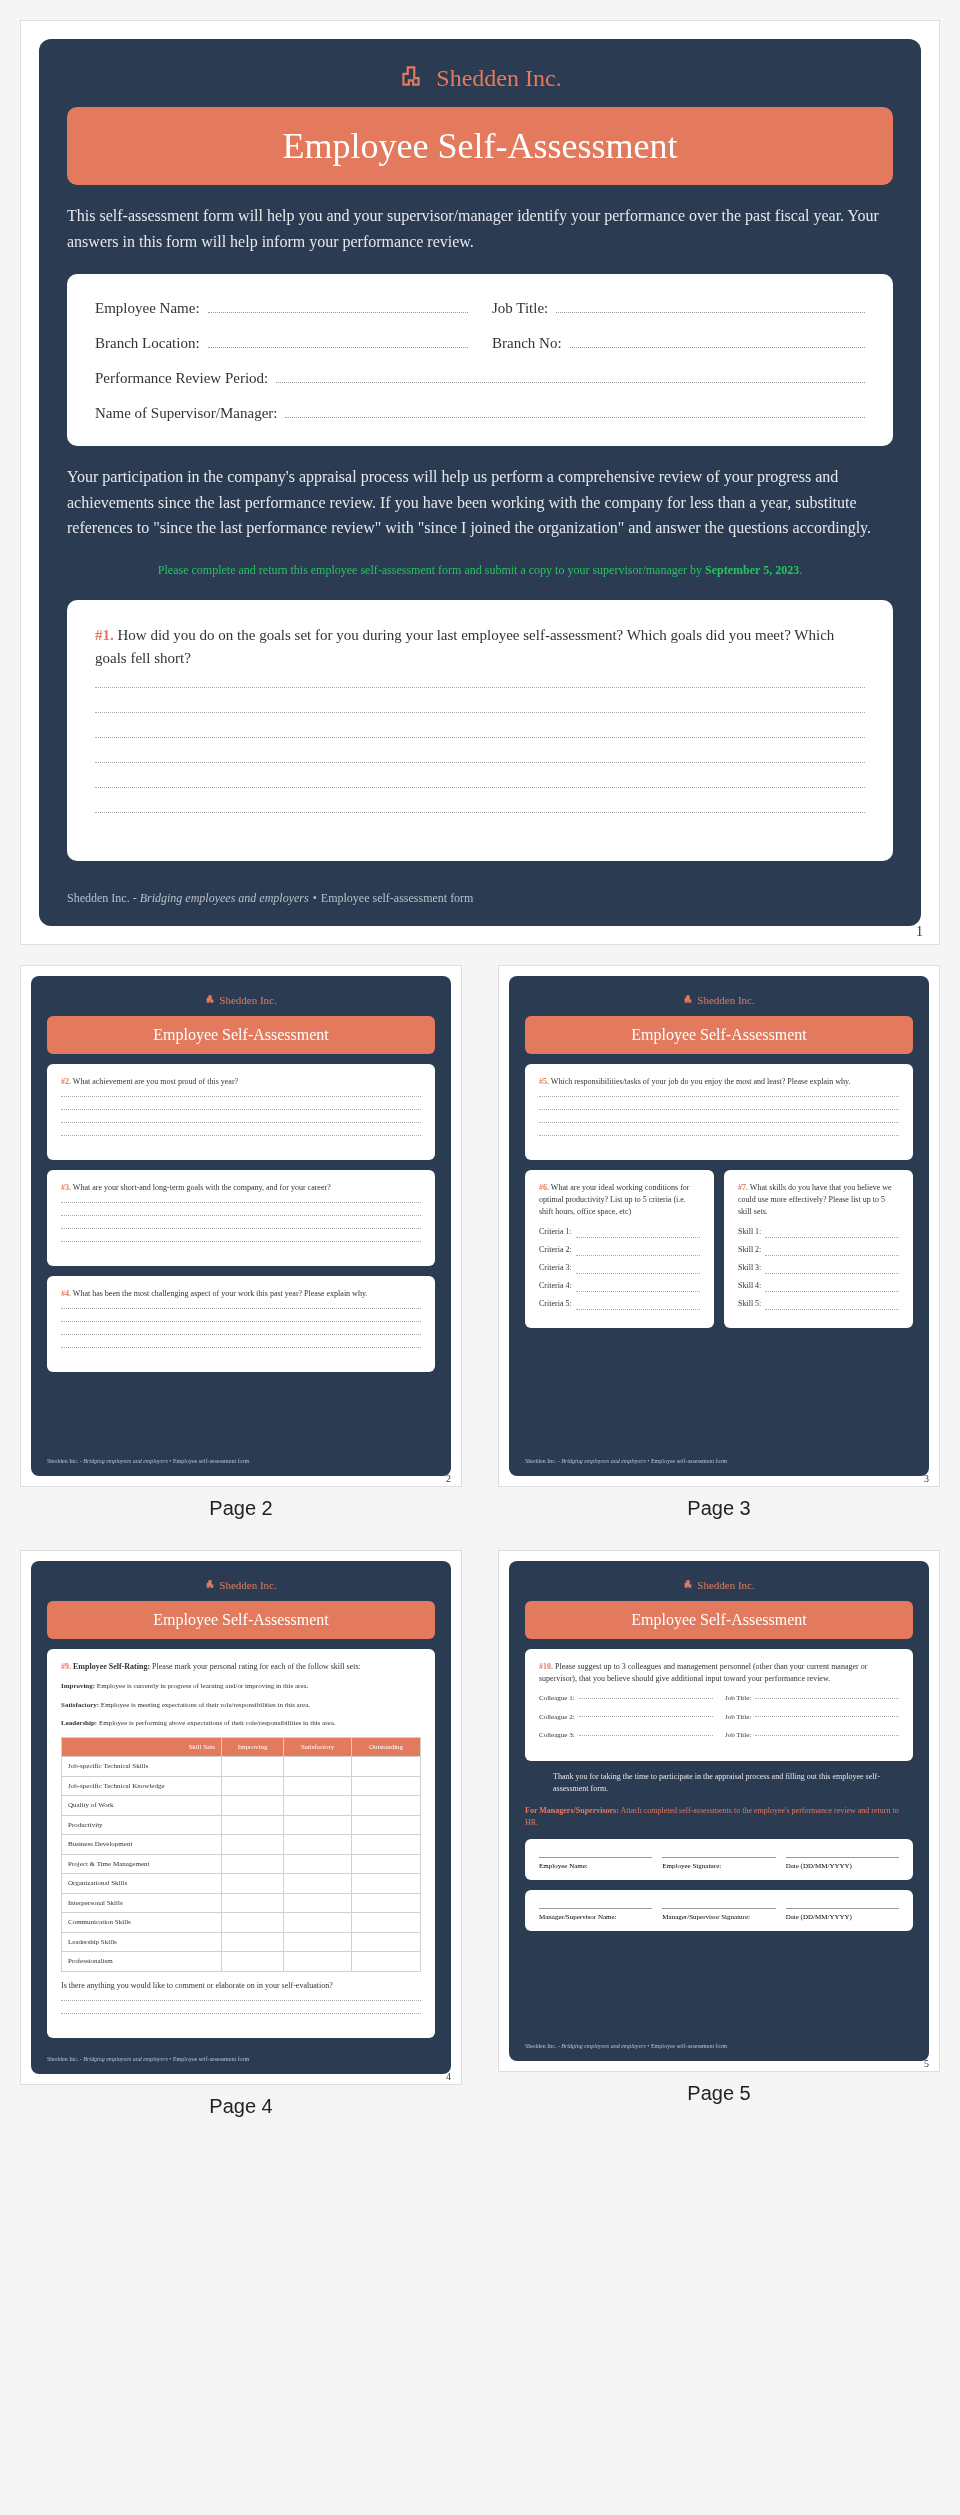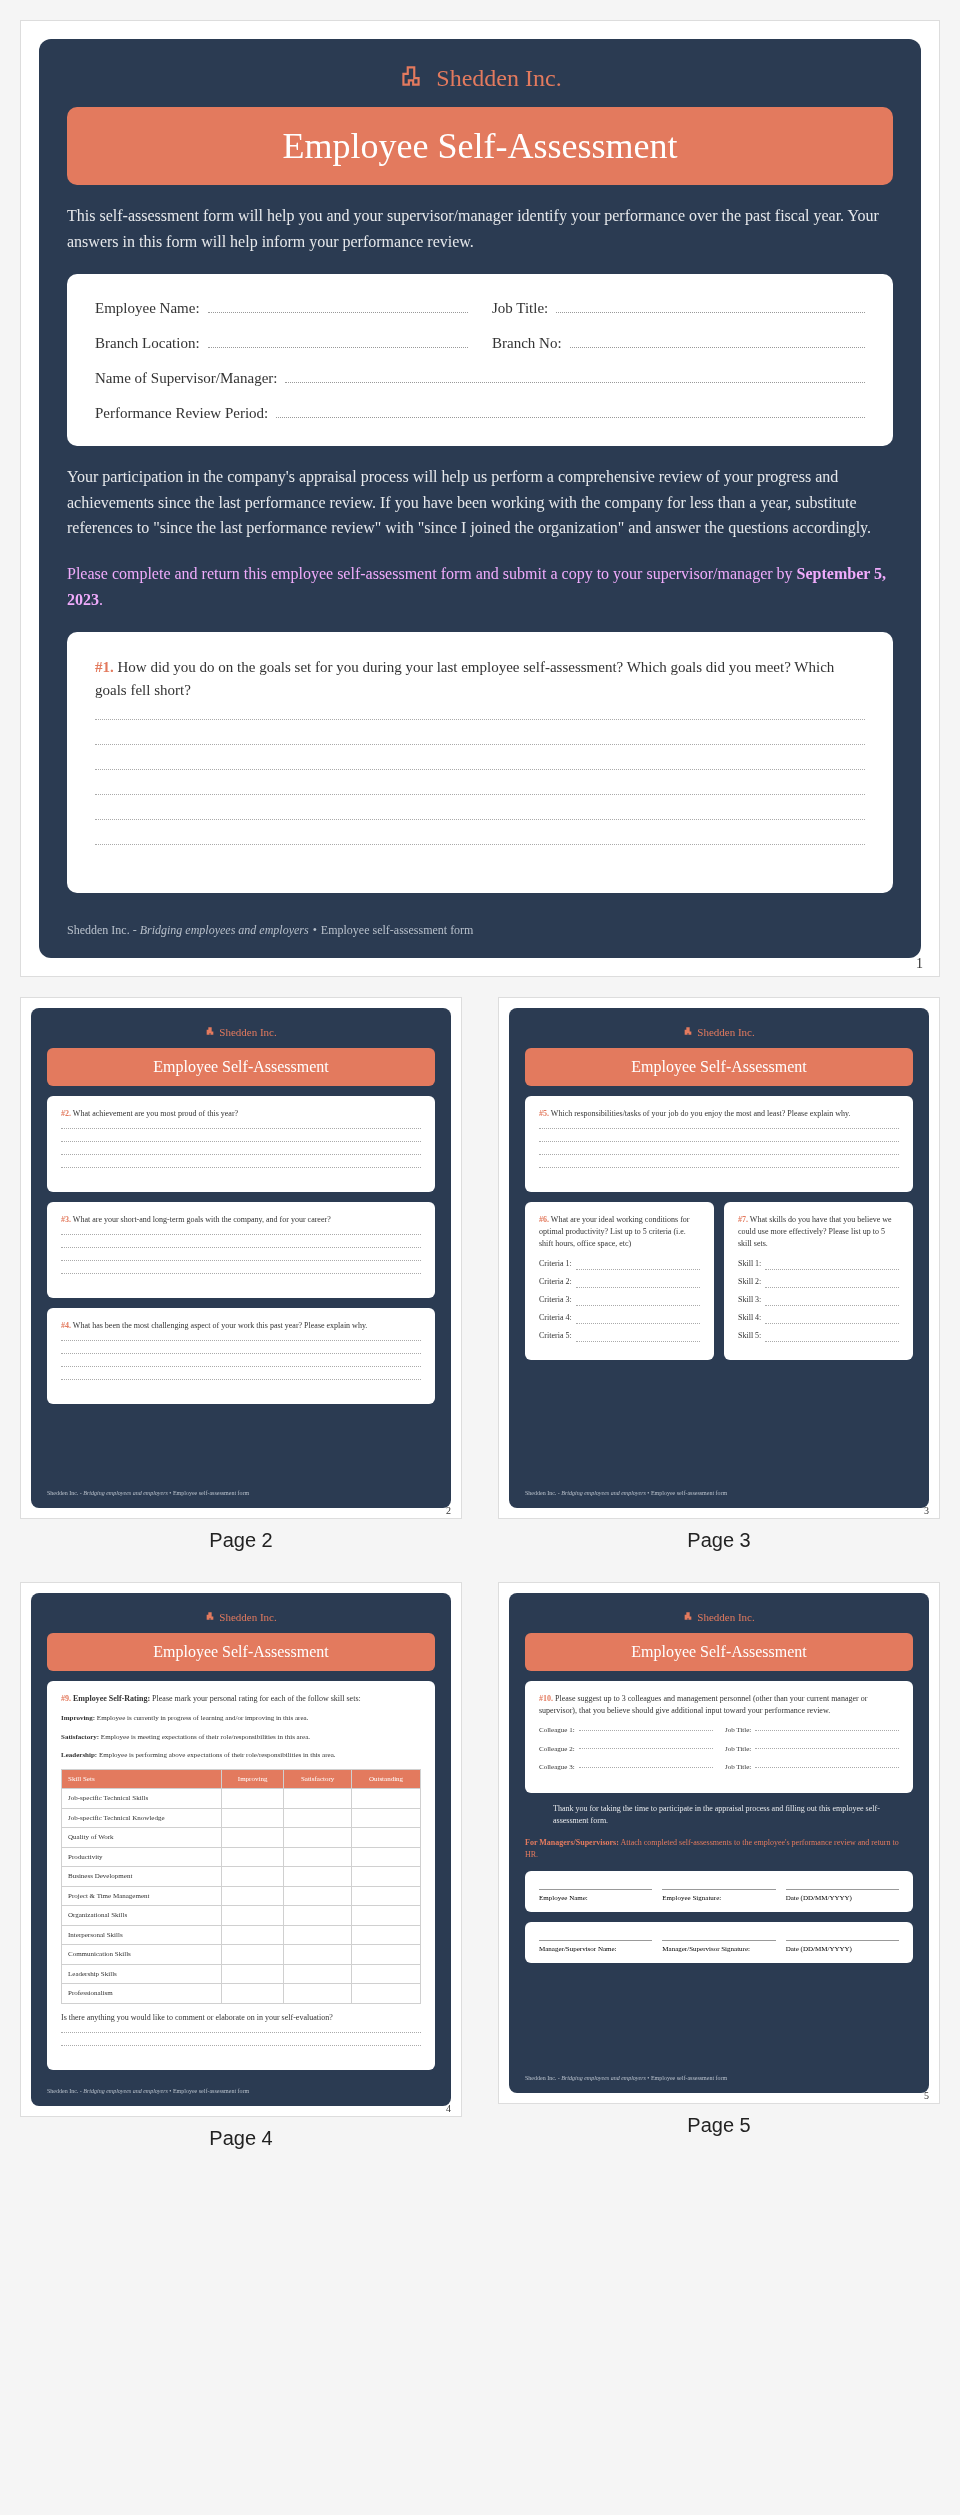--- a/index.html
+++ b/index.html
@@ -11,21 +11,21 @@
   .page-num { position: absolute; bottom: 4px; right: 16px; font-size: 14px; color: #333; }
   
   .logo-row { text-align: center; margin-bottom: 14px; }
   .logo-icon { display: inline-block; vertical-align: middle; }
   .company-name { display: inline-block; margin-left: 8px; color: #e37a5e; font-size: 24px; vertical-align: middle; }
   
   .title-bar { background: #e37a5e; border-radius: 10px; padding: 18px 20px; text-align: center; margin-bottom: 18px; }
   .title-bar h1 { color: #fff; font-weight: normal; font-size: 36px; }
   
   .intro-text { color: #e6e8eb; font-size: 16px; line-height: 1.6; margin-bottom: 20px; }
-  .highlight-text { color: #f0abfc; font-size: 16px; line-height: 1.6; margin-bottom: 20px; }
+  .highlight-text { color: #22c55e; font-size: 12px; line-height: 1.6; margin-bottom: 20px; text-align: center; }
   
   .white-box { background: #fff; border-radius: 10px; padding: 24px 28px; margin-bottom: 18px; color: #333; }
   .white-box-flex { flex: 1; }
   
   .field-row { display: flex; margin-bottom: 16px; gap: 24px; font-size: 15px; }
   .field-row:last-child { margin-bottom: 0; }
   .field { display: flex; align-items: baseline; flex: 1; }
   .field-label { white-space: nowrap; margin-right: 8px; }
   .field-dots { flex: 1; border-bottom: 1.5px dotted #999; height: 1em; }
   
@@ -55,21 +55,21 @@
   .t-dot-line { border-bottom: 1px dotted #aaa; height: 1px; margin-bottom: 12px; }
   .t-footer { color: #b8c0cb; font-size: 6px; margin-top: auto; padding-top: 8px; }
   
   .t-two-col { display: flex; gap: 10px; margin-bottom: 10px; }
   .t-two-col .t-white-box { flex: 1; margin-bottom: 16px; }
   .t-crit-row { display: flex; margin-bottom: 6px; }
   .t-crit-label { white-space: nowrap; margin-right: 4px; }
   .t-crit-dots { flex: 1; border-bottom: 1px dotted #aaa; }
   
   .t-table { width: 100%; border-collapse: collapse; font-size: 7px; margin-bottom: 8px; }
-  .t-table th { background: #e37a5e; color: #fff; padding: 4px 6px; text-align: left; font-weight: normal; border: 1px solid #d0d0d0; }
+  .t-table th { background: #e37a5e; color: #fff; padding: 4px 6px; text-align: right; font-weight: normal; border: 1px solid #d0d0d0; }
   .t-table th.center, .t-table td.center { text-align: center; }
   .t-table td { padding: 4px 6px; border: 1px solid #d0d0d0; }
   
   .t-rating-desc { font-size: 7px; line-height: 1.5; margin-bottom: 8px; }
   .t-rating-desc b { font-weight: bold; }
   
   .t-colleague-row { display: flex; margin-bottom: 8px; gap: 12px; font-size: 7px; }
   .t-colleague-row .t-cfield { display: flex; flex: 1; align-items: center; }
   .t-cfield-label { white-space: nowrap; margin-right: 4px; }
   .t-cfield-dots { flex: 1; border-bottom: 1px dotted #aaa; }
@@ -115,27 +115,27 @@
               <span class="field-label">Branch Location:</span>
               <span class="field-dots"></span>
             </div>
           <div class="field">
               <span class="field-label">Branch No:</span>
               <span class="field-dots"></span>
             </div>
         </div>
         <div class="field-row">
           <div class="field">
+              <span class="field-label">Performance Review Period:</span>
+              <span class="field-dots"></span>
+            </div>
+        </div>
+        <div class="field-row">
+          <div class="field">
               <span class="field-label">Name of Supervisor/Manager:</span>
-              <span class="field-dots"></span>
-            </div>
-        </div>
-        <div class="field-row">
-          <div class="field">
-              <span class="field-label">Performance Review Period:</span>
               <span class="field-dots"></span>
             </div>
         </div>
       </div>
 
       <p class="intro-text">Your participation in the company's appraisal process will help us perform a comprehensive review of your progress and achievements since the last performance review. If you have been working with the company for less than a year, substitute references to "since the last performance review" with "since I joined the organization" and answer the questions accordingly.</p>
       <p class="highlight-text">
         <span>Please complete and return this employee self-assessment form and submit a copy to your supervisor/manager by </span><b>September 5, 2023</b><span>.</span>
       </p>
 

